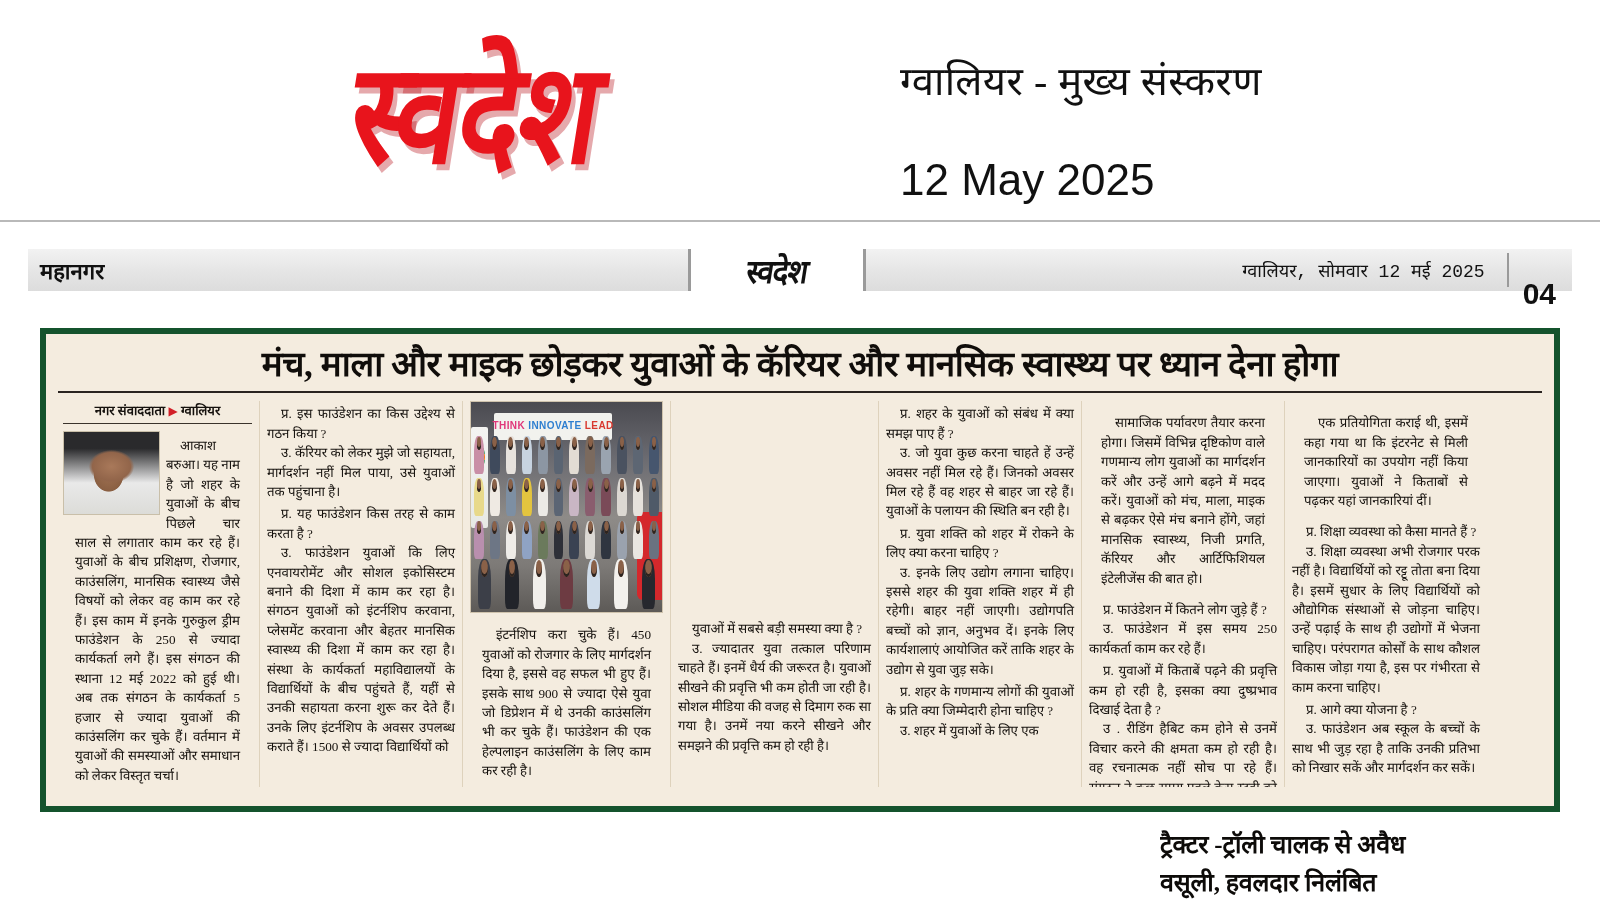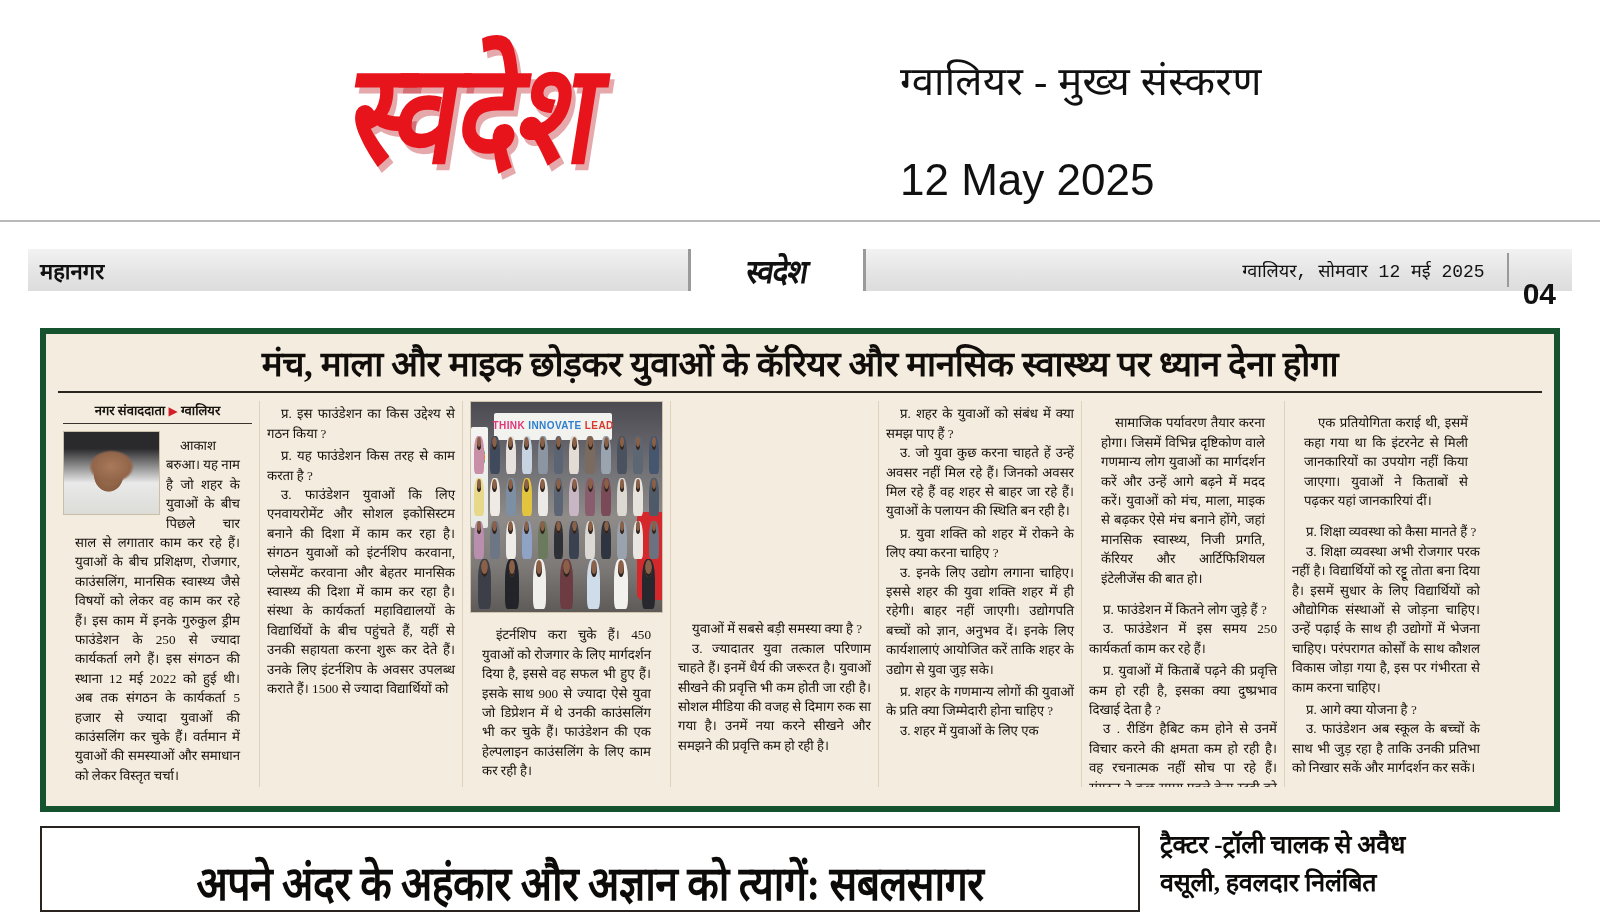--- a/index.html
+++ b/index.html
@@ -268,20 +268,21 @@
           <span>नगर संवाददाता</span>
           <span class="tri">▶</span>
           <span>ग्वालियर</span>
         </div>
         <div class="portrait"></div>
         <p class="body">आकाश बरुआ। यह नाम है जो शहर के युवाओं के बीच पिछले चार साल से लगातार काम कर रहे हैं। युवाओं के बीच  प्रशिक्षण, रोजगार, काउंसलिंग, मानसिक स्वास्थ्य जैसे  विषयों को लेकर वह काम कर रहे हैं। इस काम में इनके गुरुकुल ड्रीम फाउंडेशन के 250 से  ज्यादा कार्यकर्ता लगे हैं। इस संगठन की स्थाना 12  मई 2022 को हुई थी। अब तक संगठन के कार्यकर्ता 5 हजार से ज्यादा युवाओं की काउंसलिंग कर चुके हैं। वर्तमान में युवाओं की समस्याओं और समाधान को लेकर विस्तृत चर्चा।</p>
       </div>
 
       <div class="col">
         <span class="q">प्र. इस फाउंडेशन का किस उद्देश्य से गठन किया ?</span>
+        <span class="a">उ.   कॅरियर को लेकर मुझे जो सहायता, मार्गदर्शन नहीं मिल पाया, उसे युवाओं तक पहुंचाना है।</span>
         <span class="q">प्र. यह फाउंडेशन किस तरह से काम करता है ?</span>
         <span class="a">उ. फाउंडेशन युवाओं कि लिए एनवायरोमेंट और सोशल इकोसिस्टम बनाने की दिशा में काम कर रहा है। संगठन युवाओं को इंटर्नशिप करवाना, प्लेसमेंट करवाना और बेहतर मानसिक स्वास्थ्य की  दिशा में काम कर रहा है। संस्था के  कार्यकर्ता महाविद्यालयों के विद्यार्थियों के बीच पहुंचते हैं, यहीं  से उनकी सहायता करना शुरू कर देते हैं। उनके लिए इंटर्नशिप के अवसर उपलब्ध कराते हैं। 1500 से ज्यादा विद्यार्थियों को</span>
       </div>
 
       <div class="col wide">
         <div class="photo-box">
           <div class="photo-screen"></div>
           <div class="photo-banner">
             <span class="pb1">THINK</span>&nbsp;
             <span class="pb2">INNOVATE</span>&nbsp;
@@ -373,22 +374,19 @@
         <p class="body">एक प्रतियोगिता कराई थी, इसमें कहा गया था कि इंटरनेट से मिली जानकारियों का उपयोग नहीं किया जाएगा। युवाओं ने किताबों से पढ़कर यहां जानकारियां दीं।</p>
         <span class="q">प्र. शिक्षा व्यवस्था को कैसा मानते हैं ?</span>
         <span class="a">उ. शिक्षा व्यवस्था अभी रोजगार परक नहीं है। विद्यार्थियों को रट्टू तोता बना दिया है। इसमें सुधार के लिए विद्यार्थियों को औद्योगिक संस्थाओं से जोड़ना चाहिए। उन्हें पढ़ाई के साथ ही उद्योगों में भेजना चाहिए। परंपरागत कोर्सों के साथ कौशल विकास जोड़ा गया है, इस पर गंभीरता से काम करना चाहिए।</span>
         <span class="q">प्र. आगे क्या योजना है ?</span>
         <span class="a">उ. फाउंडेशन अब स्कूल के बच्चों के साथ भी जुड़ रहा है ताकि उनकी प्रतिभा को निखार सकें और मार्गदर्शन कर सकें।</span>
       </div>
 
     </div>
   </div>
 
-  <div class="bottom-left">
-    <div class="bottom-left-hl">अपने अंदर के अहंकार और अज्ञान को त्यागें: सबलसागर</div>
-  </div>
 
   <div class="bottom-right">
     <div class="bottom-right-hl">ट्रैक्टर -ट्रॉली चालक से अवैध</div>
     <div class="bottom-right-hl">वसूली, हवलदार निलंबित</div>
   </div>
 
 </div>
 
 </body></html>

